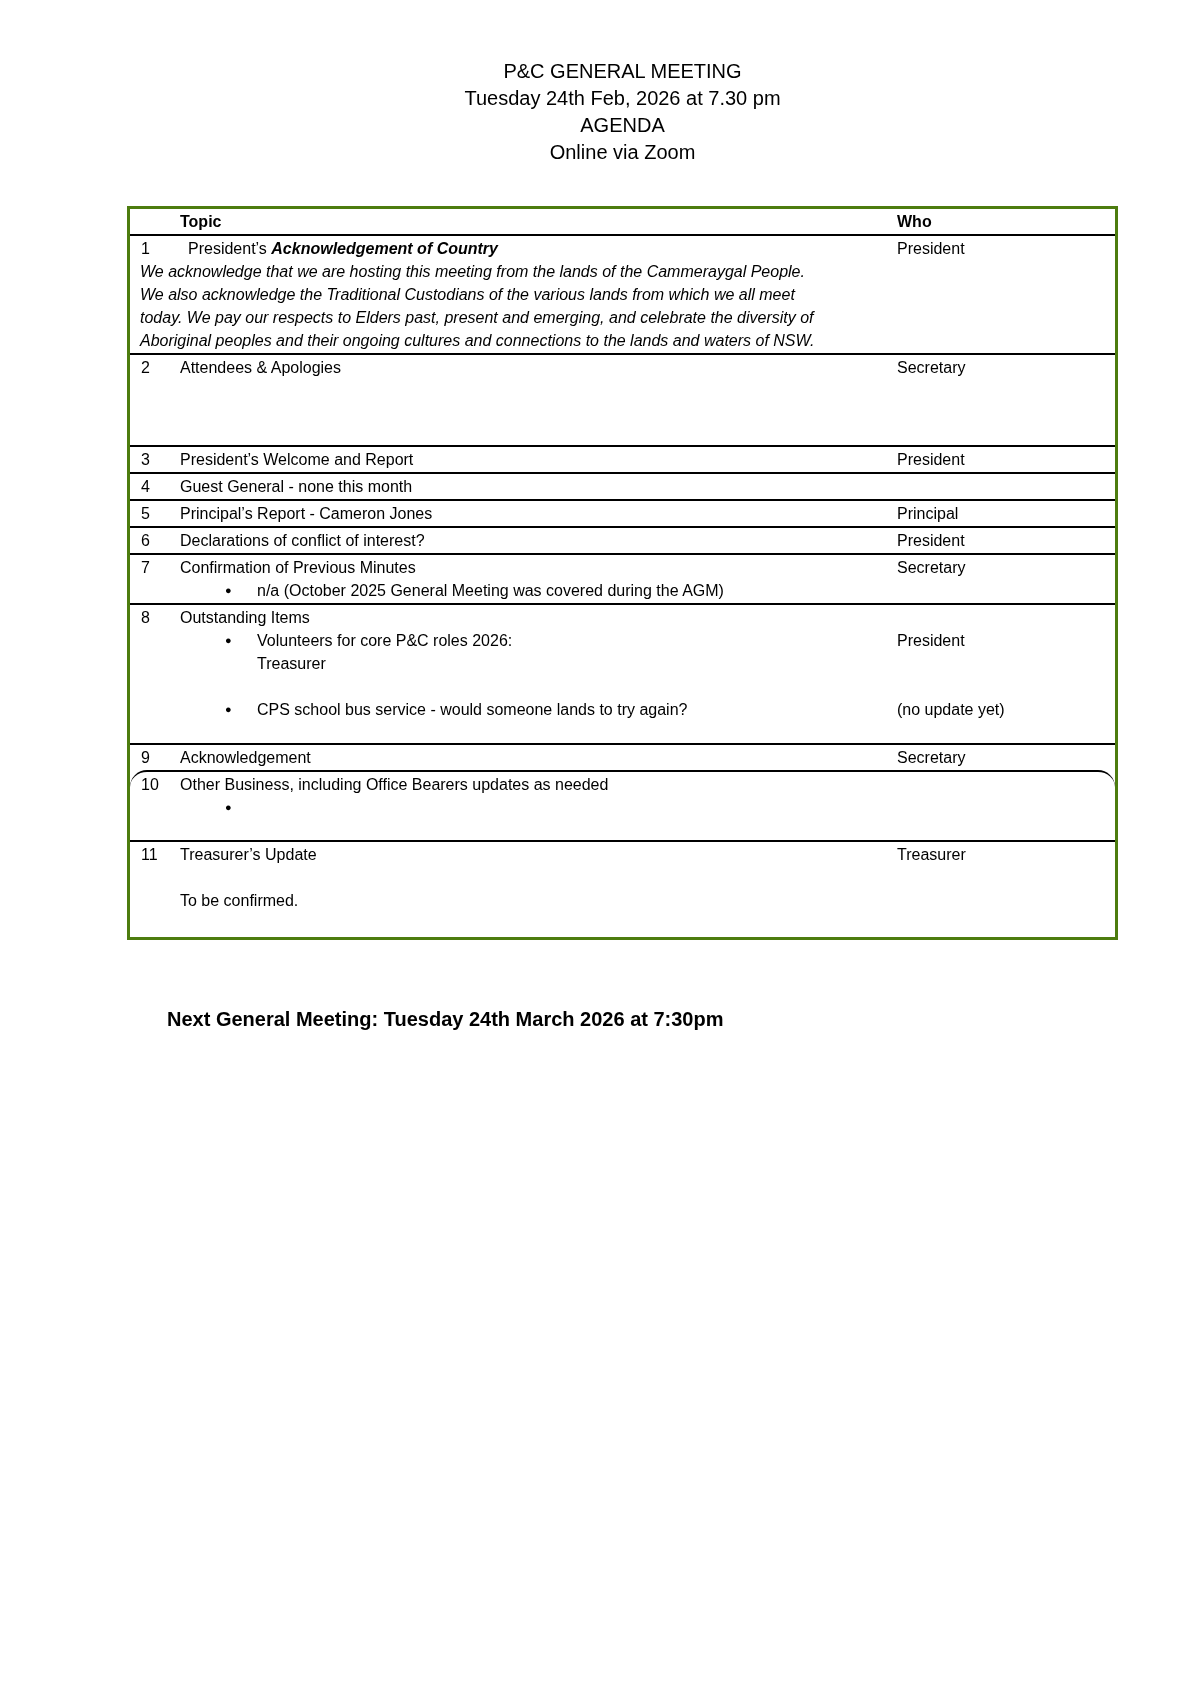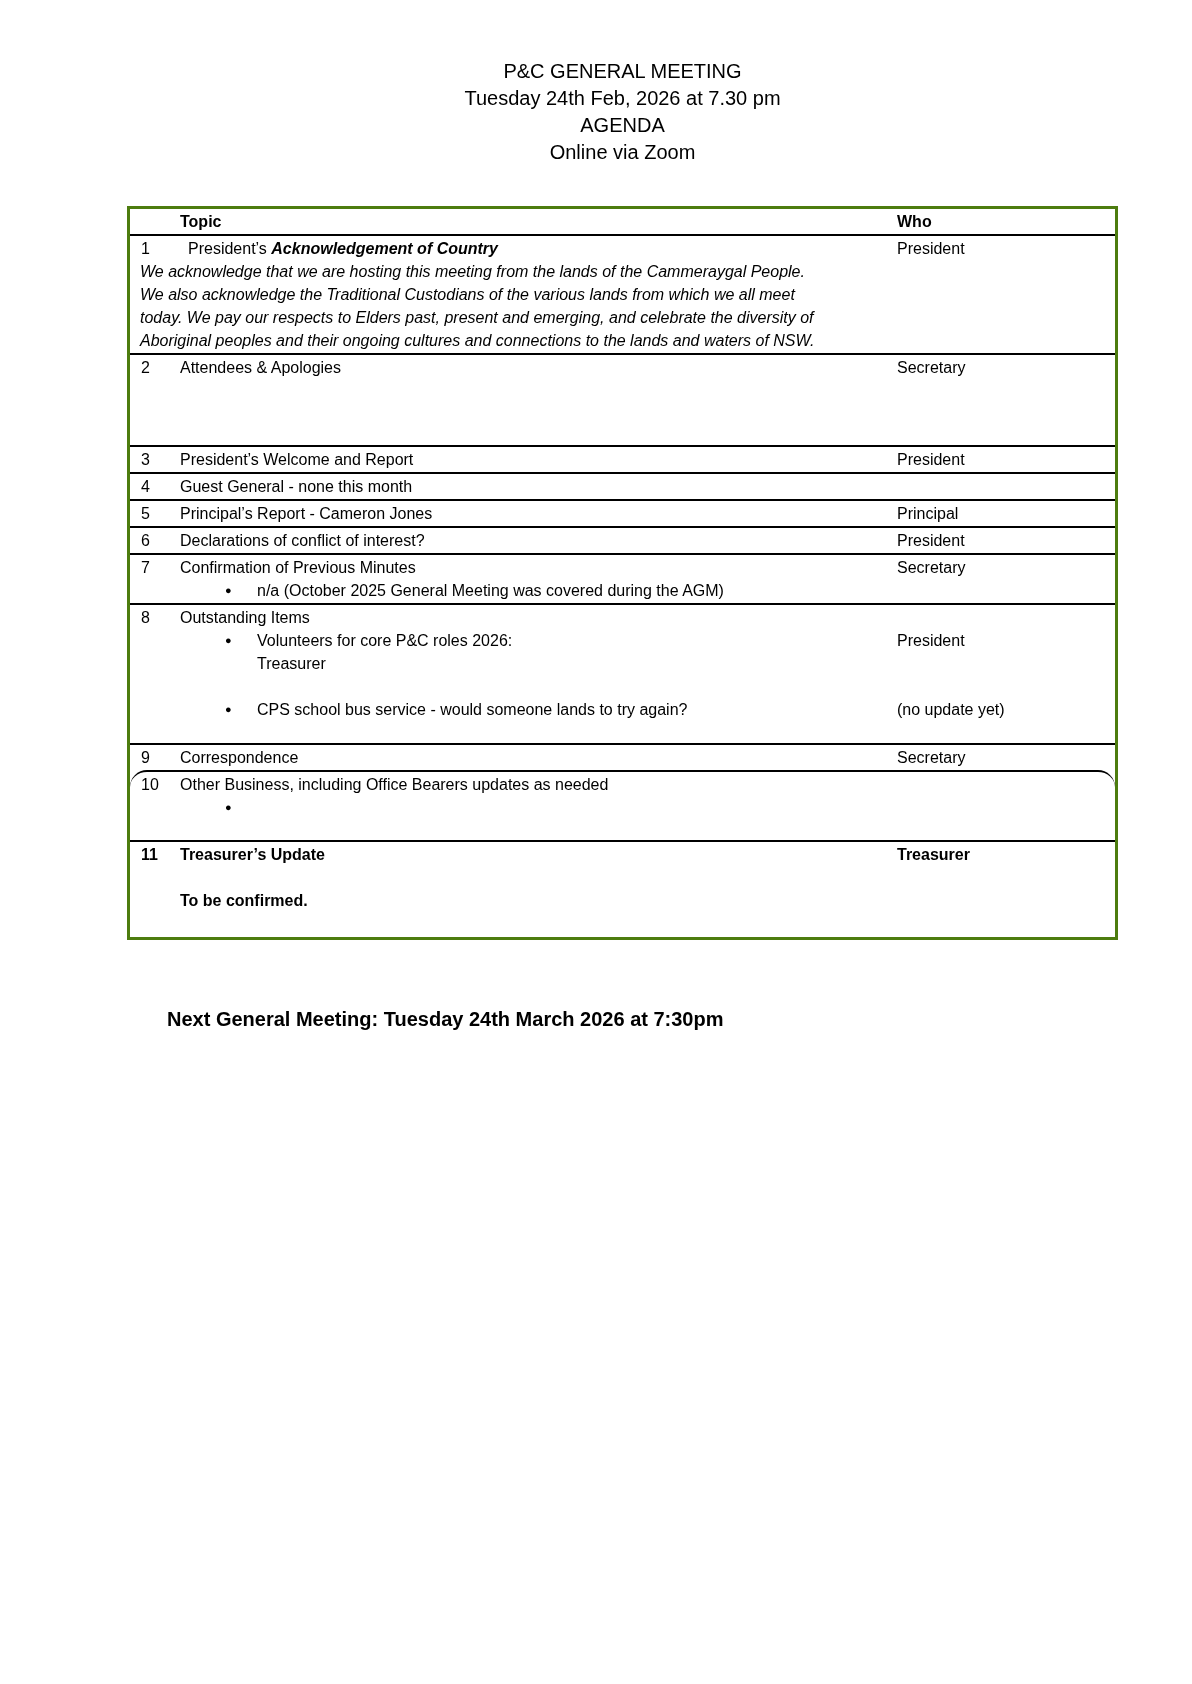--- a/index.html
+++ b/index.html
@@ -71,21 +71,21 @@
     font-weight: bold;
     line-height: 26px;
   }
   
   .row-h1  { min-height: 25px; }
   .row-r1  { min-height: 115px; }
   .row-r2  { min-height: 92px; }
   .row-r7  { min-height: 46px; }
   .row-r8  { min-height: 140px; }
   .row-r10 { min-height: 70px; border-radius: 17px; }
-  .row-r11 { min-height: 97px; font-weight: bold; }
+  .row-r11 { min-height: 97px; }
 </style>
 </head>
 <body>
 
 <div class="doc-header">
   <div>P&amp;C GENERAL MEETING</div>
   <div>Tuesday 24th Feb, 2026 at 7.30 pm</div>
   <div>AGENDA</div>
   <div>Online via Zoom</div>
 </div>
@@ -182,21 +182,21 @@
     <div class="line bullet-line">
       <span class="bullet">●</span>
       <span>CPS school bus service - would someone lands to try again?</span>
       <span class="who">(no update yet)</span>
     </div>
   </div>
 
   <div class="trow">
     <div class="line">
       <span class="num">9</span>
-      <span>Correspondence</span>
+      <span>Acknowledgement</span>
       <span class="who">Secretary</span>
     </div>
   </div>
 
   <div class="trow row-r10">
     <div class="line">
       <span class="num">10</span>
       <span>Other Business, including Office Bearers updates as needed</span>
     </div>
     <div class="line bullet-line">

